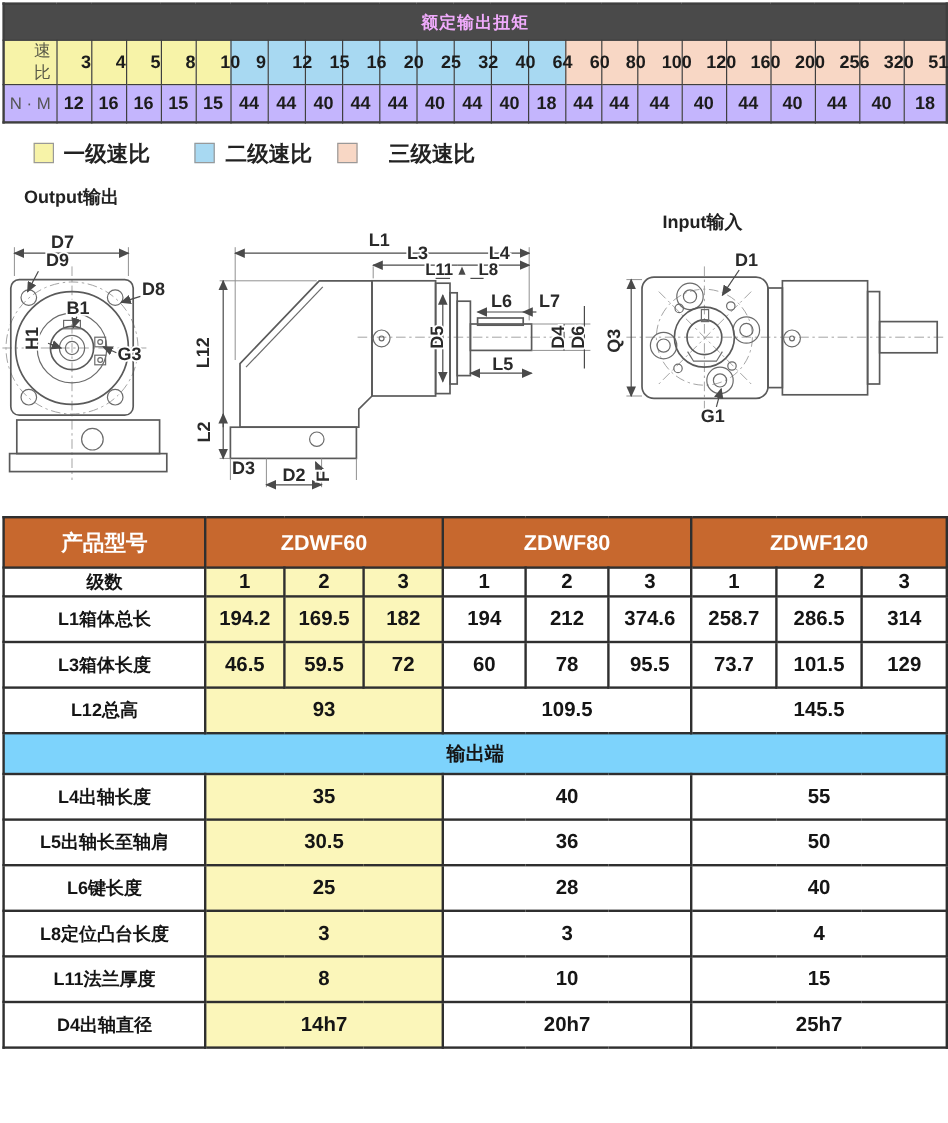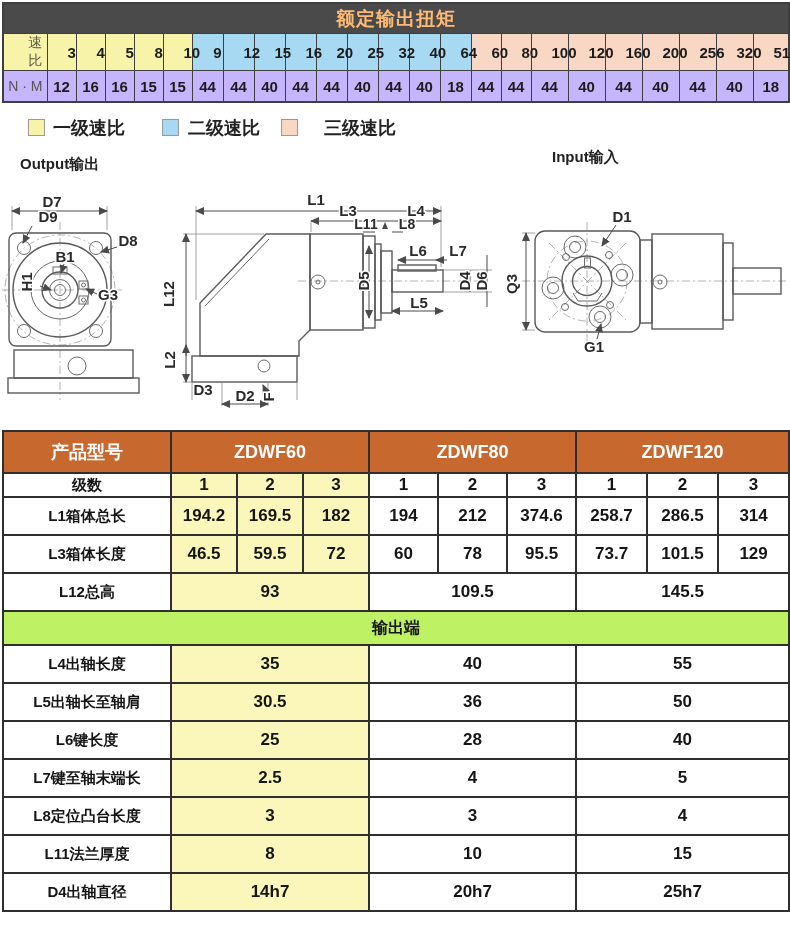--- a/index.html
+++ b/index.html
@@ -1,20 +1,20 @@
 <!DOCTYPE html>
 <html><head>
 <meta charset="utf-8">
 <style>
   html,body{margin:0;padding:0;background:#fff;}
   body{width:790px;height:936px;position:relative;font-family:"Liberation Sans",sans-serif;overflow:hidden;}
   
   .tt{position:absolute;left:2px;top:2px;width:786px;border-collapse:collapse;table-layout:fixed;border:2px solid #3f3f3f;}
   .tt td{border:1px solid #3f3f3f;text-align:center;vertical-align:middle;font-weight:bold;font-size:15px;color:#1c1c1c;padding:0;}
-  .tt .ttl{background:#4a4a4a;color:#fdba74;font-size:19px;height:29px;letter-spacing:1px;}
+  .tt .ttl{background:#4a4a4a;color:#f0abfc;font-size:14px;height:29px;letter-spacing:1px;}
   .tt .rrow td{height:34px;padding-left:20px;}
   .tt .trow td{height:30px;background:#c4b5fd;}
   .tt .s1{background:#f7f3a8;}
   .tt .s2{background:#a8d9f2;}
   .tt .s3{background:#f8d7c5;}
   .tt .rl{background:#f7f3a8;color:#5a5a48;font-weight:normal;font-size:14px;}
   .tt .nl{color:#555;font-weight:normal;font-size:14px;background:#fff;}
   
   .legend-item{position:absolute;top:119px;height:17px;display:flex;align-items:center;}
   .sw{width:15px;height:15px;border:1px solid #999;display:inline-block;}
@@ -30,21 +30,21 @@
   .dim{fill:none;stroke:#4a4a4a;stroke-width:1;}
   .dl{font:bold 15px "Liberation Sans",sans-serif;fill:#2a2a2a;paint-order:stroke;stroke:#fff;stroke-width:3px;}
   .dls{font:bold 14px "Liberation Sans",sans-serif;fill:#2a2a2a;paint-order:stroke;stroke:#fff;stroke-width:3px;}
   
   .st{position:absolute;left:2px;top:430px;width:786px;border-collapse:collapse;table-layout:fixed;}
   .st th,.st td{border:2px solid #2f2f2f;text-align:center;vertical-align:middle;padding:0;}
   .st th{background:#c7682e;color:#fff;font-size:18px;font-weight:bold;height:40px;}
   .st td{font-size:17px;font-weight:bold;color:#151515;background:#fff;}
   .st .lab{font-size:15px;}
   .st .hl{background:#fbf6ba;}
-  .st .sec{background:#bef264;font-size:16px;height:32px;}
+  .st .sec{background:#7dd3fc;font-size:16px;height:32px;}
   .st tr.r{height:38px;border-radius:10px;}
   .st tr.r1{height:24px;}
 </style>
 </head>
 <body>
 
 <table class="tt">
   <colgroup>
     <col style="width:44px">
     <col style="width:29px">
@@ -137,21 +137,21 @@
 <div class="legend-item" style="left:162px">
   <span class="sw" style="background:#a8d9f2"></span>
   <span class="lg-lab" style="margin-left:9px">二级速比</span>
 </div>
 <div class="legend-item" style="left:281px">
   <span class="sw" style="background:#f8d7c5"></span>
   <span class="lg-lab" style="margin-left:26px">三级速比</span>
 </div>
 
 <div class="dtitle" style="left:20px;top:155px">Output输出</div>
-<div class="dtitle" style="left:552px;top:148px">Input输入</div>
+<div class="dtitle" style="left:552px;top:176px">Input输入</div>
 
 <svg id="draw" width="790" height="280" viewBox="0 148 790 280">
   <defs>
     <marker id="ar" markerWidth="9" markerHeight="8" refX="8" refY="4" orient="auto-start-reverse">
       <path d="M0,0 L9,4 L0,8 Z" fill="#4a4a4a"></path>
     </marker>
   </defs>
 
   <g>
     <line class="cl" x1="60" y1="222" x2="60" y2="400"></line>
@@ -386,26 +386,20 @@
     <td colspan="3">36</td>
     <td colspan="3">50</td>
   </tr>
   <tr class="r">
     <td class="lab">L6键长度</td>
     <td class="hl" colspan="3">25</td>
     <td colspan="3">28</td>
     <td colspan="3">40</td>
   </tr>
   <tr class="r">
-    <td class="lab">L7键至轴末端长</td>
-    <td class="hl" colspan="3">2.5</td>
-    <td colspan="3">4</td>
-    <td colspan="3">5</td>
-  </tr>
-  <tr class="r">
     <td class="lab">L8定位凸台长度</td>
     <td class="hl" colspan="3">3</td>
     <td colspan="3">3</td>
     <td colspan="3">4</td>
   </tr>
   <tr class="r">
     <td class="lab">L11法兰厚度</td>
     <td class="hl" colspan="3">8</td>
     <td colspan="3">10</td>
     <td colspan="3">15</td>

